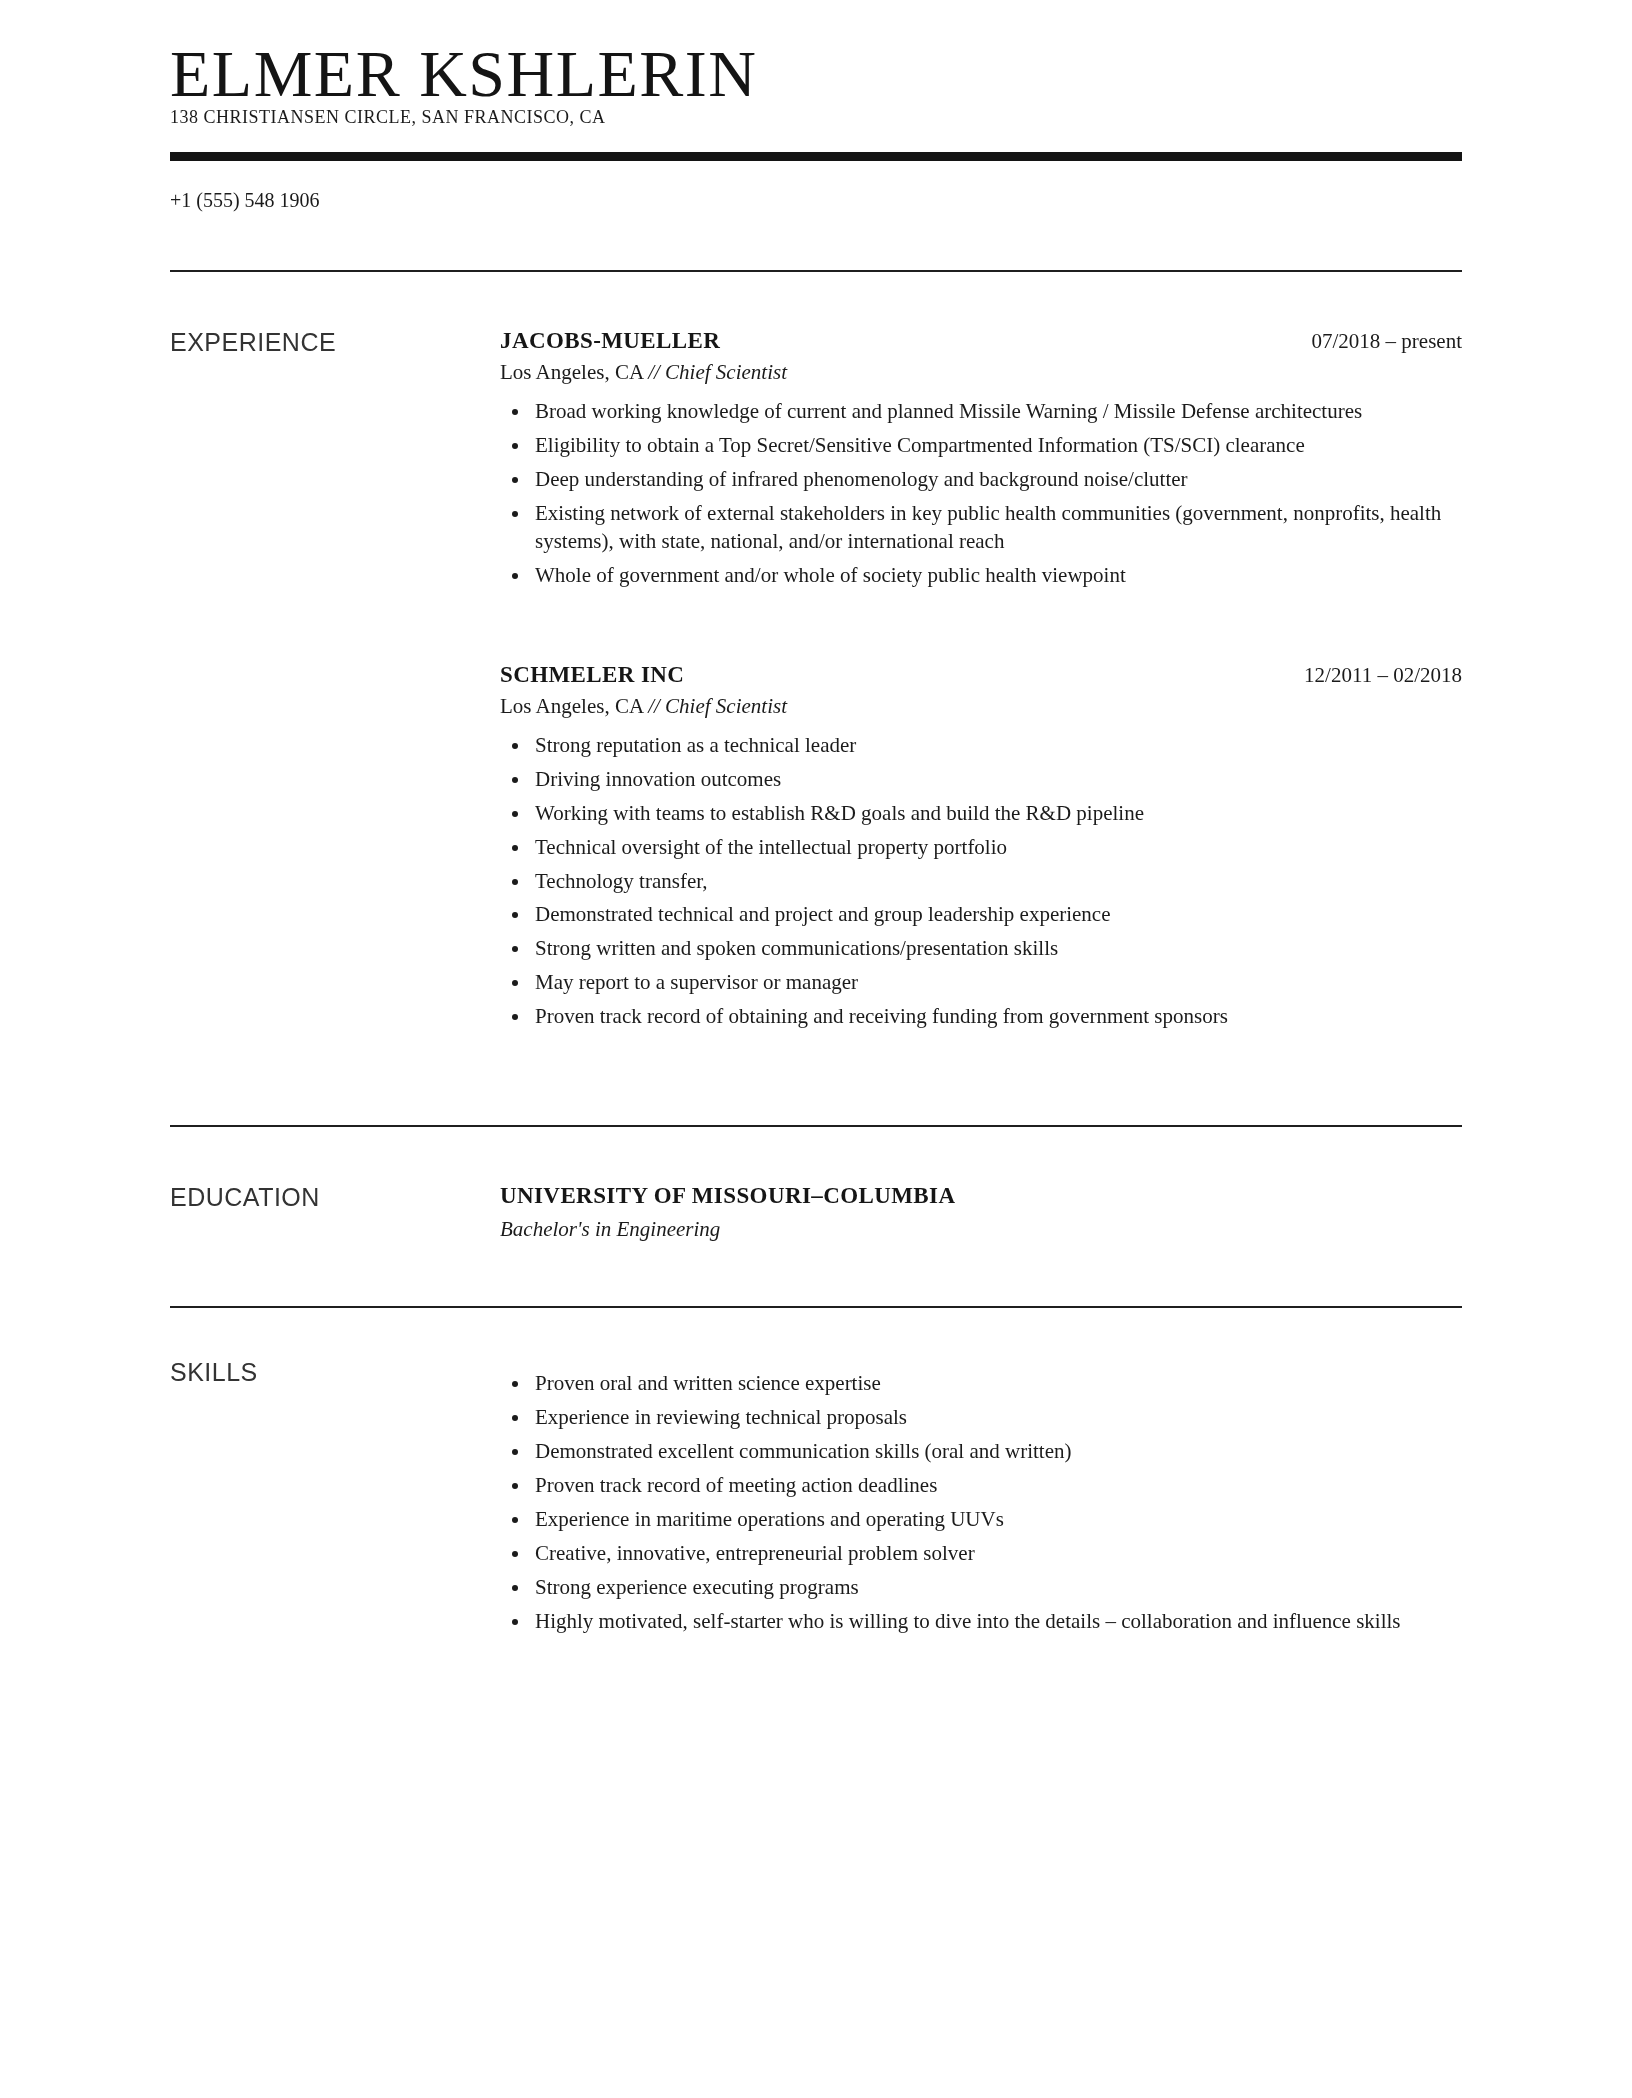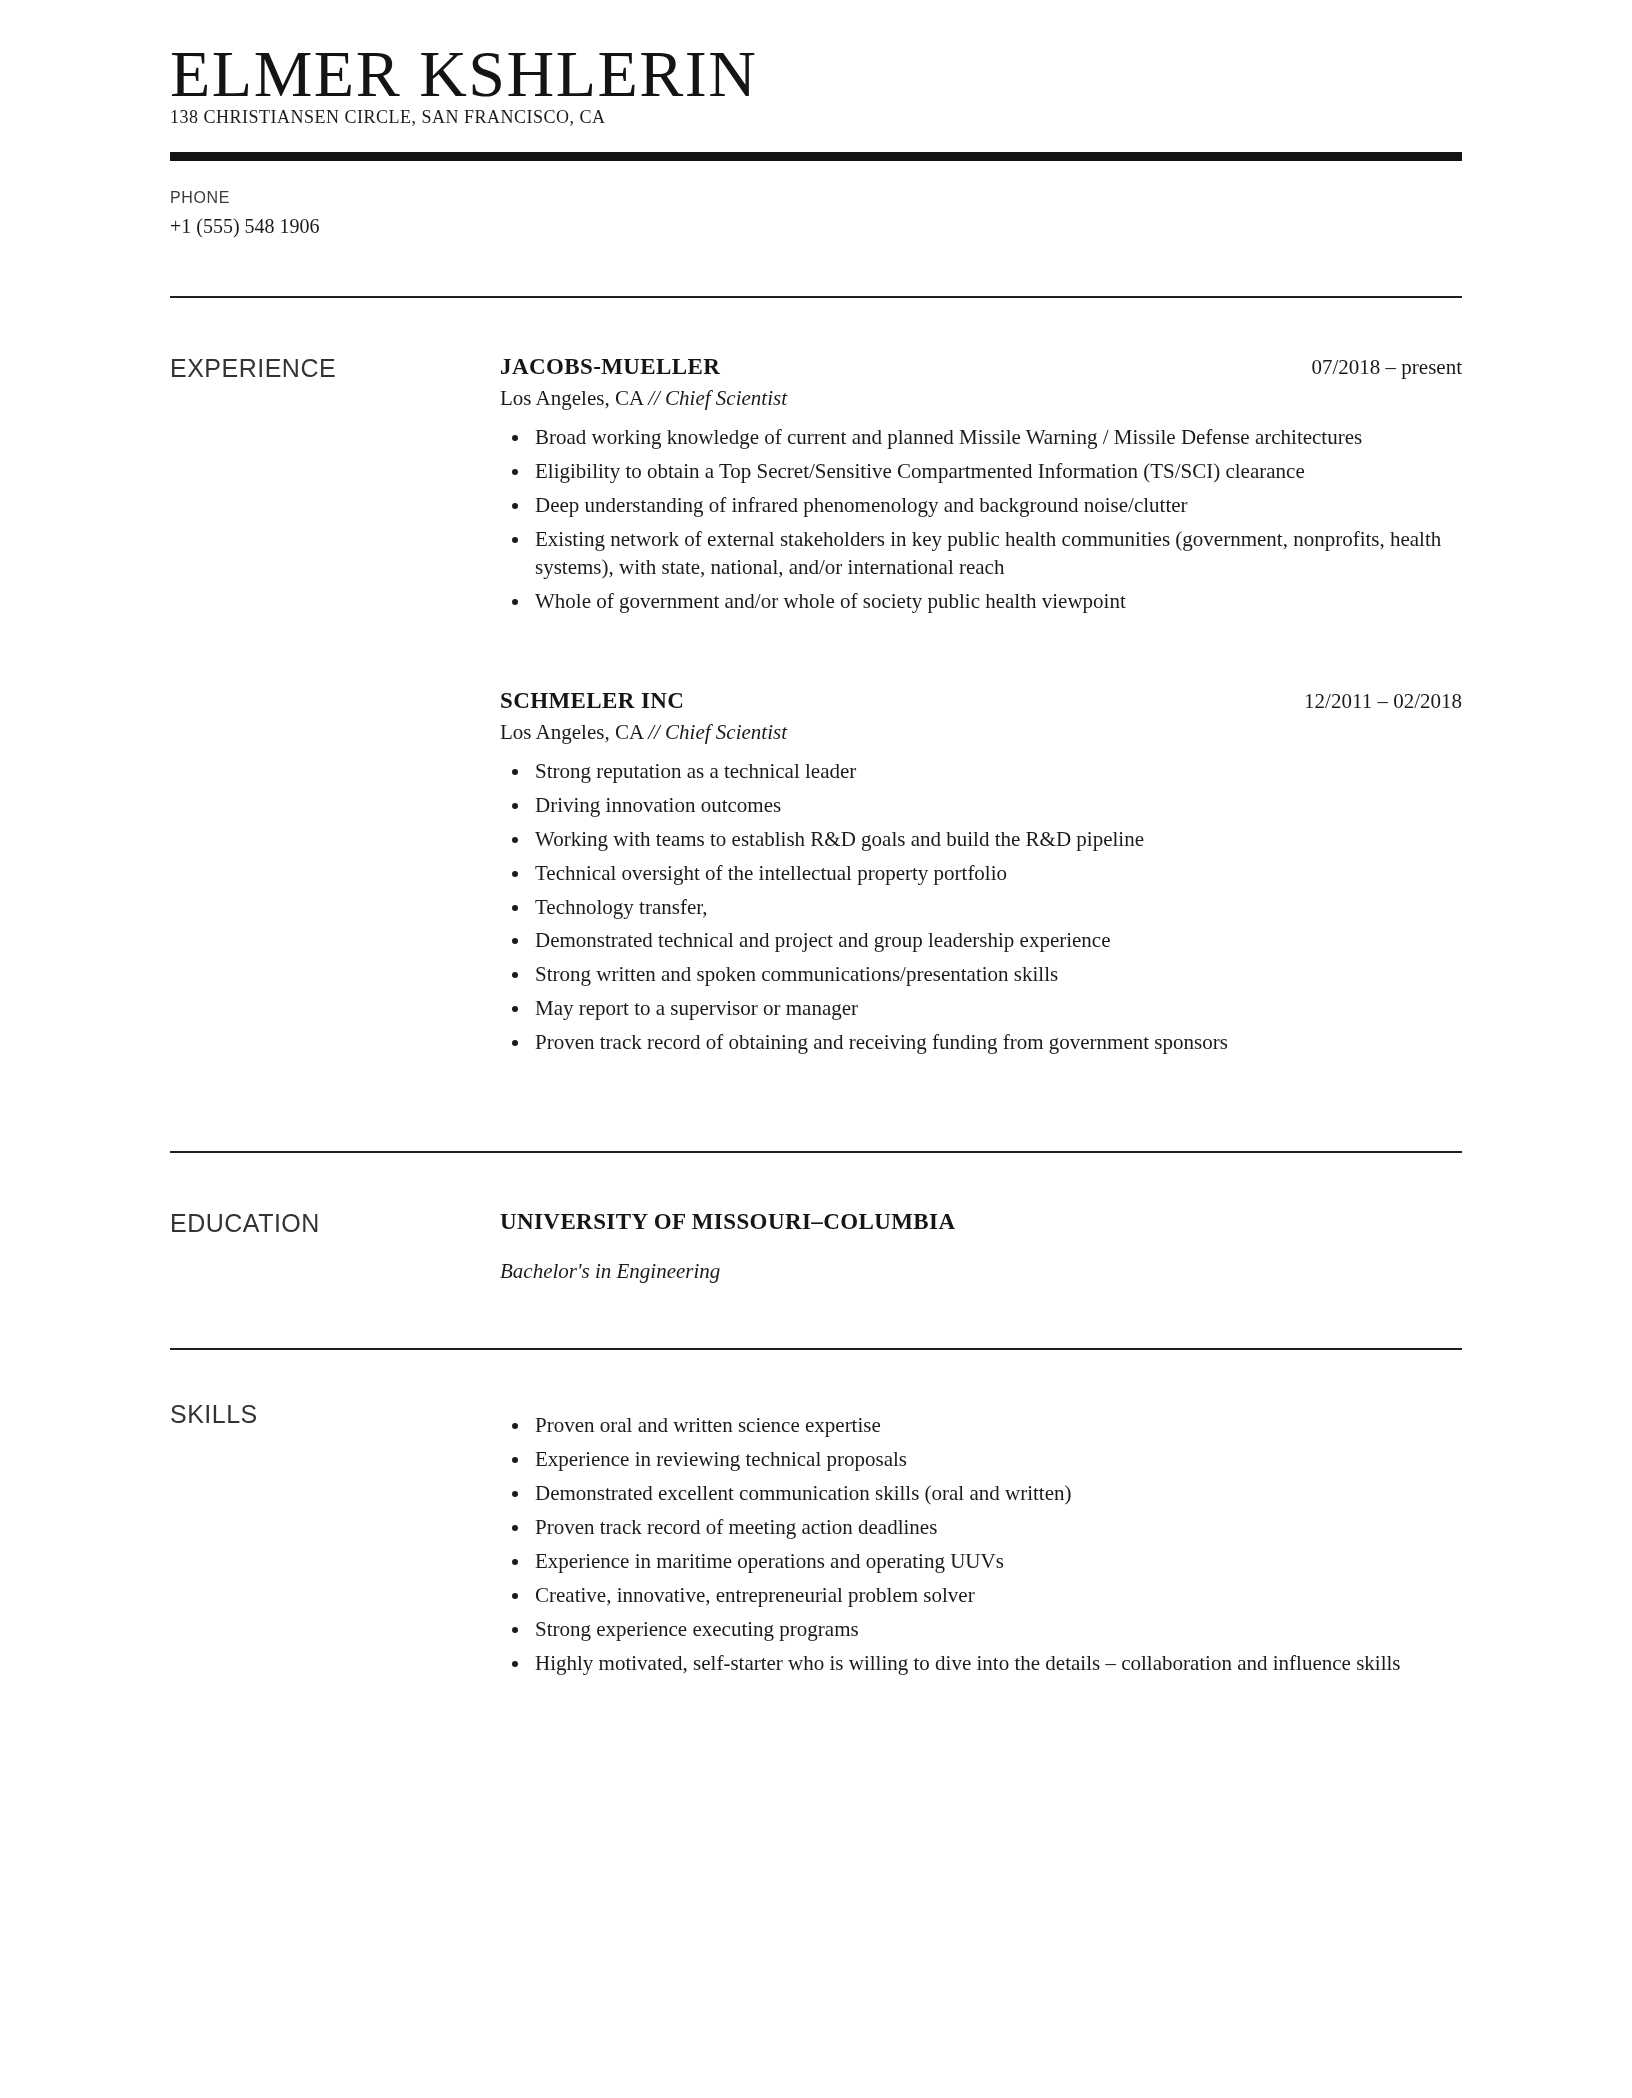--- a/index.html
+++ b/index.html
@@ -92,35 +92,34 @@
   }
   .section-skills .bullets { margin-top: 12px; }
   
   .school {
     margin: 0;
     font-size: 23px;
     font-weight: 700;
     letter-spacing: 0.4px;
     color: #161616;
   }
-  .degree { margin: 24px 0 0; font-size: 21px; font-style: italic; }
+  .degree { margin: 8px 0 0; font-size: 21px; font-style: italic; }
 </style>
 </head>
 <body>
 
 <div class="page">
 
   <header>
     <h1 class="name">ELMER KSHLERIN</h1>
     <div class="address">138 CHRISTIANSEN CIRCLE, SAN FRANCISCO, CA</div>
     <div class="thick-rule"></div>
   </header>
 
   <section class="contact">
-    <div class="contact-label">PHONE</div>
     <div class="contact-value">+1 (555) 548 1906</div>
   </section>
 
   <hr class="rule">
 
   <section class="section">
     <div class="section-label">EXPERIENCE</div>
     <div class="section-content">
 
       <article class="job">

